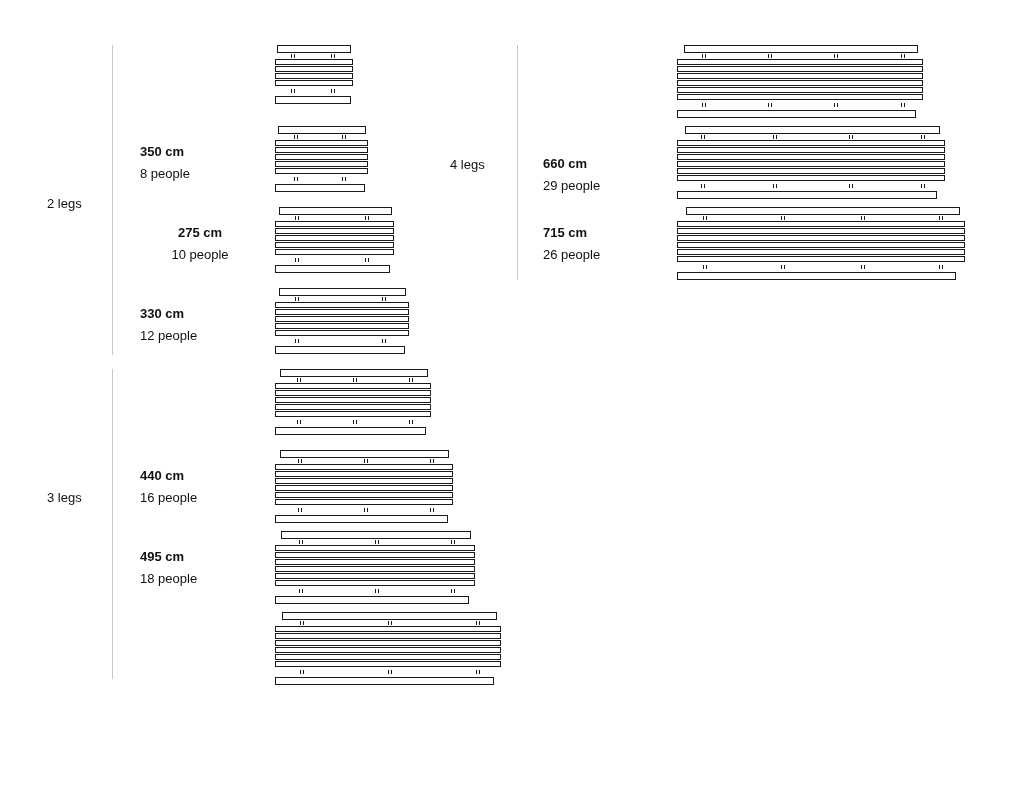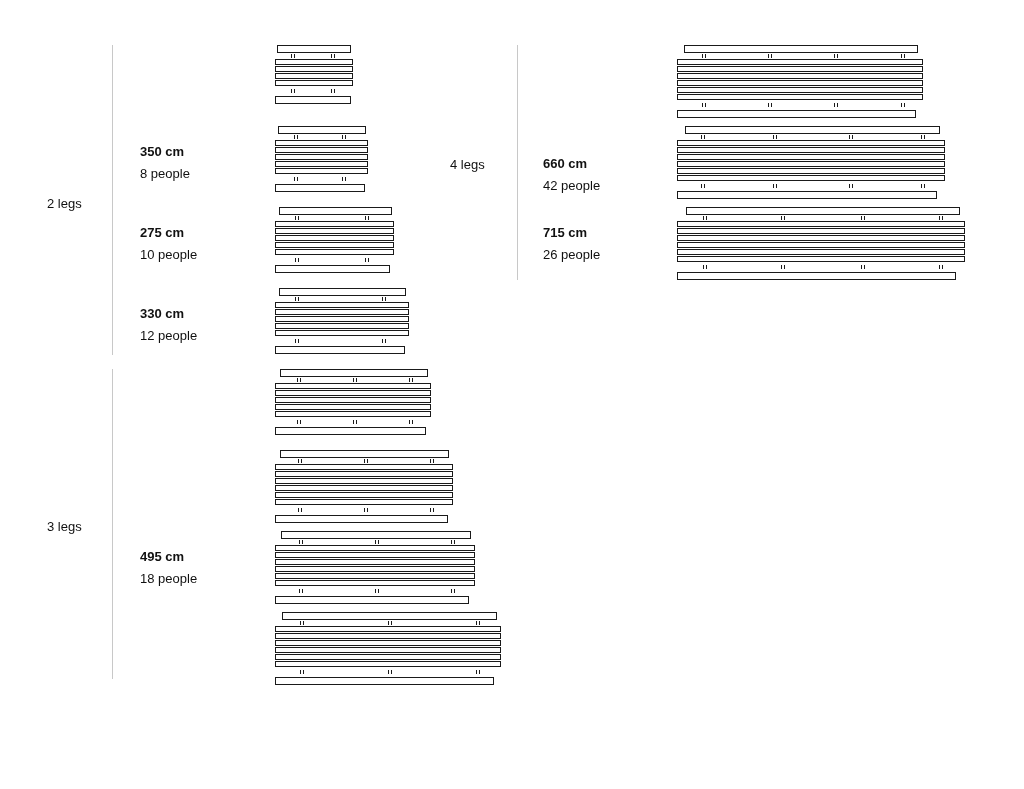--- a/index.html
+++ b/index.html
@@ -86,21 +86,21 @@
 </head>
 <body>
 
 <div class="canvas">
 
   <div class="group-rule" style="left:112px; top:45px; height:310px;"></div>
   <div class="group-rule" style="left:112px; top:369px; height:310px;"></div>
   <div class="group-rule" style="left:517px; top:45px; height:235px;"></div>
 
   <div class="group-label" style="left:47px; top:196px;">2 legs</div>
-  <div class="group-label" style="left:47px; top:519px;">3 legs</div>
+  <div class="group-label" style="left:47px; top:490px;">3 legs</div>
   <div class="group-label" style="left:450px; top:157px;">4 legs</div>
 
   <div id="entries-root">
       <div class="entry" style="left: 0px; top: 45px; width: 1024px; height: 70px;">
         <div class="table-draw" style="left: 275px; width: 78px; height: 64px;">
           <div class="plank" style="left: 2px; top: 0px; width: 74px; height: 8px;"></div>
           <div class="leg" style="left: 16px; top: 9px;"></div>
           <div class="leg" style="left: 56px; top: 9px;"></div>
           <div class="plank thin" style="left: 0px; top: 14px; width: 78px; height: 6px;"></div>
           <div class="plank thin" style="left: 0px; top: 21px; width: 78px; height: 6px;"></div>
@@ -124,21 +124,21 @@
           <div class="plank thin" style="left: 0px; top: 21px; width: 93px; height: 6px;"></div>
           <div class="plank thin" style="left: 0px; top: 28px; width: 93px; height: 6px;"></div>
           <div class="plank thin" style="left: 0px; top: 35px; width: 93px; height: 6px;"></div>
           <div class="plank thin" style="left: 0px; top: 42px; width: 93px; height: 6px;"></div>
           <div class="leg" style="left: 19px; top: 51px;"></div>
           <div class="leg" style="left: 67px; top: 51px;"></div>
           <div class="plank" style="left: 0px; top: 58px; width: 90px; height: 8px;"></div>
         </div>
       </div>
       <div class="entry" style="left: 0px; top: 207px; width: 1024px; height: 70px;">
-        <div class="entry-labels" style="left: 140px; top: 18px;">
+        <div class="entry-labels" style="left: 140px; top: 18px; text-align: center;">
           <div class="entry-size">275 cm</div>
           <div class="entry-people">10 people</div>
         </div>
         <div class="table-draw" style="left: 275px; width: 119px; height: 64px;">
           <div class="plank" style="left: 4px; top: 0px; width: 113px; height: 8px;"></div>
           <div class="leg" style="left: 20px; top: 9px;"></div>
           <div class="leg" style="left: 90px; top: 9px;"></div>
           <div class="plank thin" style="left: 0px; top: 14px; width: 119px; height: 6px;"></div>
           <div class="plank thin" style="left: 0px; top: 21px; width: 119px; height: 6px;"></div>
           <div class="plank thin" style="left: 0px; top: 28px; width: 119px; height: 6px;"></div>
@@ -179,20 +179,24 @@
           <div class="plank thin" style="left: 0px; top: 28px; width: 156px; height: 6px;"></div>
           <div class="plank thin" style="left: 0px; top: 35px; width: 156px; height: 6px;"></div>
           <div class="plank thin" style="left: 0px; top: 42px; width: 156px; height: 6px;"></div>
           <div class="leg" style="left: 22px; top: 51px;"></div>
           <div class="leg" style="left: 78px; top: 51px;"></div>
           <div class="leg" style="left: 134px; top: 51px;"></div>
           <div class="plank" style="left: 0px; top: 58px; width: 151px; height: 8px;"></div>
         </div>
       </div>
       <div class="entry" style="left: 0px; top: 450px; width: 1024px; height: 70px;">
+        <div class="entry-labels" style="left: 140px; top: 18px;">
+          <div class="entry-size">440 cm</div>
+          <div class="entry-people">16 people</div>
+        </div>
         <div class="table-draw" style="left: 275px; width: 178px; height: 64px;">
           <div class="plank" style="left: 5px; top: 0px; width: 169px; height: 8px;"></div>
           <div class="leg" style="left: 23px; top: 9px;"></div>
           <div class="leg" style="left: 89px; top: 9px;"></div>
           <div class="leg" style="left: 155px; top: 9px;"></div>
           <div class="plank thin" style="left: 0px; top: 14px; width: 178px; height: 6px;"></div>
           <div class="plank thin" style="left: 0px; top: 21px; width: 178px; height: 6px;"></div>
           <div class="plank thin" style="left: 0px; top: 28px; width: 178px; height: 6px;"></div>
           <div class="plank thin" style="left: 0px; top: 35px; width: 178px; height: 6px;"></div>
           <div class="plank thin" style="left: 0px; top: 42px; width: 178px; height: 6px;"></div>
@@ -259,21 +263,21 @@
           <div class="leg" style="left: 25px; top: 58px;"></div>
           <div class="leg" style="left: 91px; top: 58px;"></div>
           <div class="leg" style="left: 157px; top: 58px;"></div>
           <div class="leg" style="left: 224px; top: 58px;"></div>
           <div class="plank" style="left: 0px; top: 65px; width: 239px; height: 8px;"></div>
         </div>
       </div>
       <div class="entry" style="left: 0px; top: 126px; width: 1024px; height: 70px;">
         <div class="entry-labels" style="left: 543px; top: 18px; margin-top: 12px;">
           <div class="entry-size">660 cm</div>
-          <div class="entry-people">42 people</div>
+          <div class="entry-people">29 people</div>
         </div>
         <div class="table-draw" style="left: 677px; width: 268px; height: 64px;">
           <div class="plank" style="left: 8px; top: 0px; width: 255px; height: 8px;"></div>
           <div class="leg" style="left: 24px; top: 9px;"></div>
           <div class="leg" style="left: 96px; top: 9px;"></div>
           <div class="leg" style="left: 172px; top: 9px;"></div>
           <div class="leg" style="left: 244px; top: 9px;"></div>
           <div class="plank thin" style="left: 0px; top: 14px; width: 268px; height: 6px;"></div>
           <div class="plank thin" style="left: 0px; top: 21px; width: 268px; height: 6px;"></div>
           <div class="plank thin" style="left: 0px; top: 28px; width: 268px; height: 6px;"></div>

